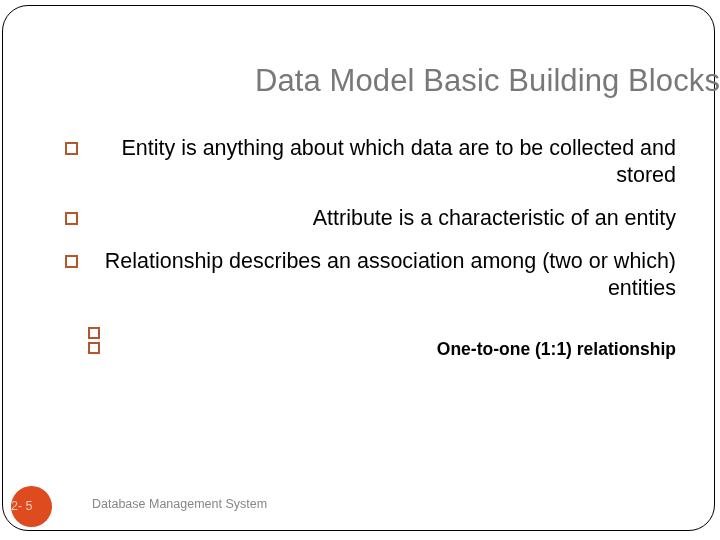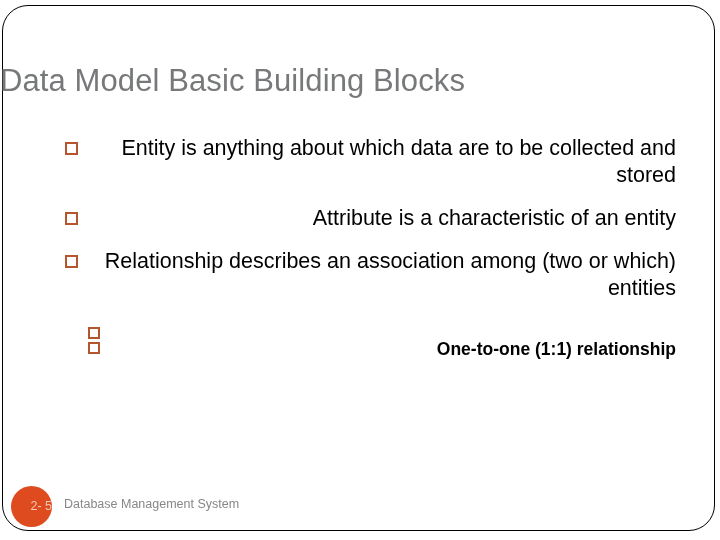--- a/index.html
+++ b/index.html
@@ -33,21 +33,21 @@
     border-radius: 26px;
     box-sizing: border-box;
     pointer-events: none;
   }
 
   .slide-title {
     position: absolute;
     left: 0;
     top: 61px;
     width: 720px;
-    text-align: left;
+    text-align: right;
     font-size: 31px;
     line-height: 40px;
     color: #76787a;
     font-weight: normal;
     letter-spacing: 0.1px;
     white-space: nowrap;
   }
 
   .body-content {
     position: absolute;
@@ -112,27 +112,27 @@
     position: absolute;
     left: 11px;
     top: 486px;
     width: 41px;
     height: 41px;
     border-radius: 50%;
     background: #dd4b1e;
     color: #f0c9b8;
     font-size: 12.5px;
     line-height: 41px;
-    text-align: right;
+    text-align: left;
     letter-spacing: 0px;
   }
 
   .footer-text {
     position: absolute;
-    left: 64px;
+    left: 92px;
     top: 495px;
     font-size: 12.5px;
     line-height: 18px;
     color: #868789;
     white-space: nowrap;
   }
 </style>
 </head>
 <body>
 

